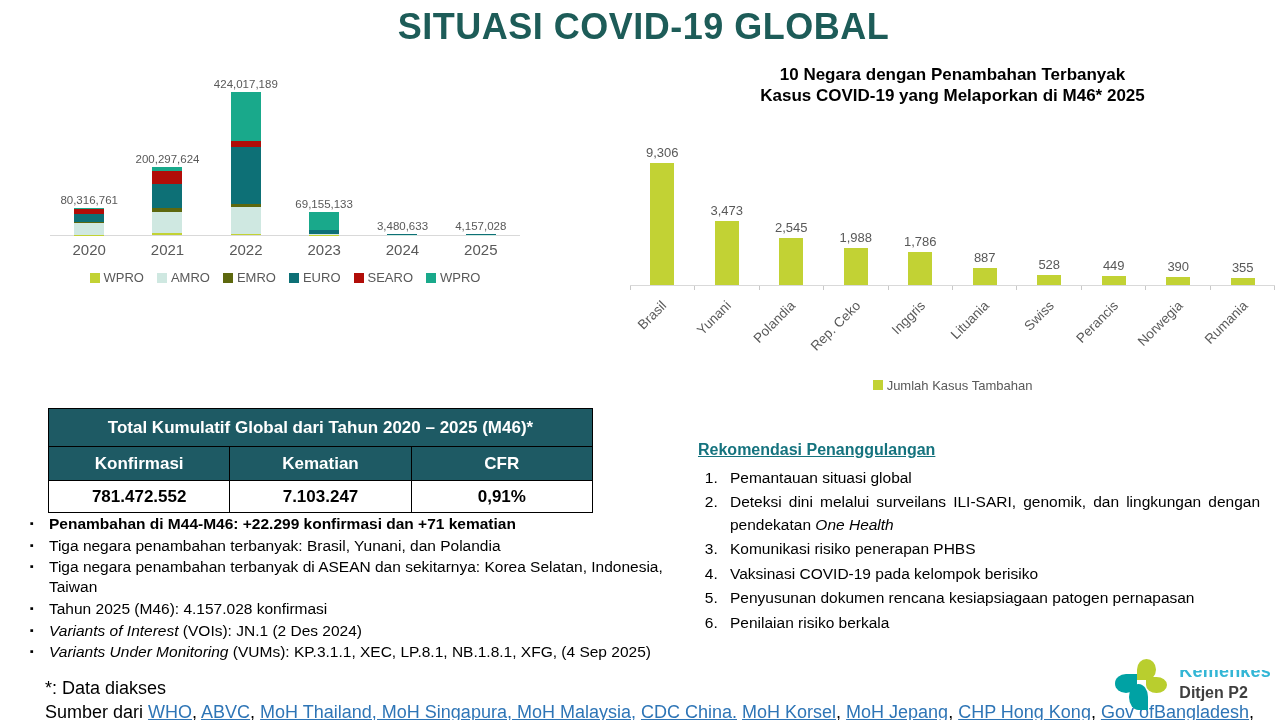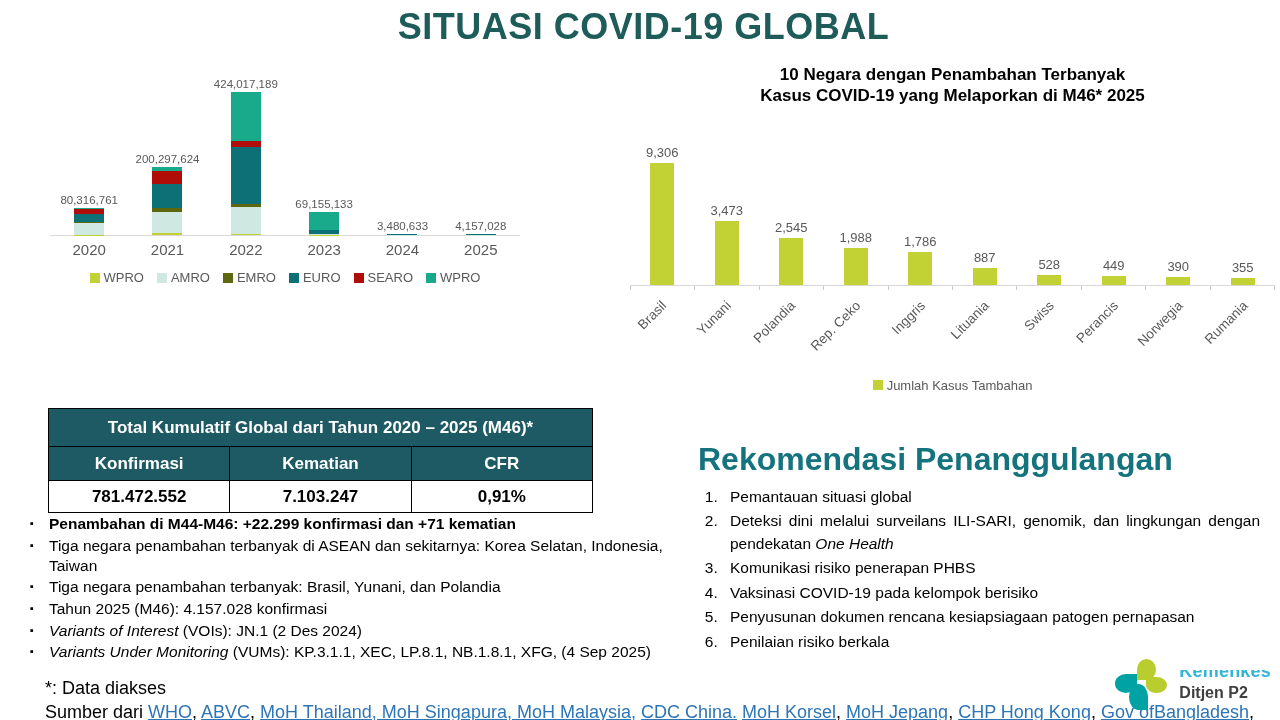--- a/index.html
+++ b/index.html
@@ -46,21 +46,21 @@
 
   
   .bullets{position:absolute;left:30px;top:514px;width:660px;margin:0;padding:0;list-style:none;
            font-size:15.5px;line-height:1.3;}
   .bullets li{padding-left:19px;text-indent:-19px;margin-bottom:1.5px;}
   .bullets li::before{content:"▪";display:inline-block;width:19px;text-indent:0;font-size:11px;vertical-align:2px;}
   .b{font-weight:700;} .i{font-style:italic;}
 
   
   .reco{position:absolute;left:698px;top:441px;width:562px;}
-  .reco h2{margin:0 0 8px 0;font-size:32px;font-weight:700;color:#15737e;}
+  .reco h2{margin:0 0 8px 0;font-size:16px;font-weight:700;color:#15737e;text-decoration:underline;}
   .reco ol{margin:0;padding-left:24px;font-size:15.5px;line-height:1.45;}
   .reco li{padding-left:8px;text-align:justify;margin-bottom:2px;}
 
   
   .footnote{position:absolute;left:45px;top:677px;font-size:18px;line-height:1.32;}
   .lnk{color:#2e75b6;text-decoration:underline;cursor:pointer;}
 
   
   .logo{position:absolute;right:16px;bottom:6px;display:flex;align-items:center;gap:10px;}
   .mark{position:relative;width:54px;height:56px;}
@@ -295,22 +295,22 @@
       <tr>
         <td class="t-val">781.472.552</td>
         <td class="t-val">7.103.247</td>
         <td class="t-val">0,91%</td>
       </tr>
     </tbody>
   </table>
 
   <ul class="bullets">
       <li><span class="b ">Penambahan di M44-M46: +22.299 konfirmasi dan +71 kematian</span></li>
+      <li><span>Tiga negara penambahan terbanyak: Brasil,  Yunani, dan Polandia</span></li>
       <li><span>Tiga negara penambahan terbanyak di ASEAN dan sekitarnya: Korea Selatan, Indonesia, Taiwan</span></li>
-      <li><span>Tiga negara penambahan terbanyak: Brasil,  Yunani, dan Polandia</span></li>
       <li><span>Tahun 2025 (M46): 4.157.028 konfirmasi</span></li>
       <li><span class="i">Variants of Interest</span><span> (VOIs): JN.1 (2 Des 2024)</span></li>
       <li><span class="i">Variants Under Monitoring</span><span> (VUMs): KP.3.1.1, XEC, LP.8.1, NB.1.8.1, XFG, (4 Sep 2025)</span></li>
     </ul>
 
   <section class="reco">
     <h2>Rekomendasi Penanggulangan</h2>
     <ol>
         <li><span>Pemantauan situasi global</span></li>
         <li><span>Deteksi dini melalui surveilans ILI-SARI, genomik, dan lingkungan dengan pendekatan </span><span class="i">One Health</span></li>

